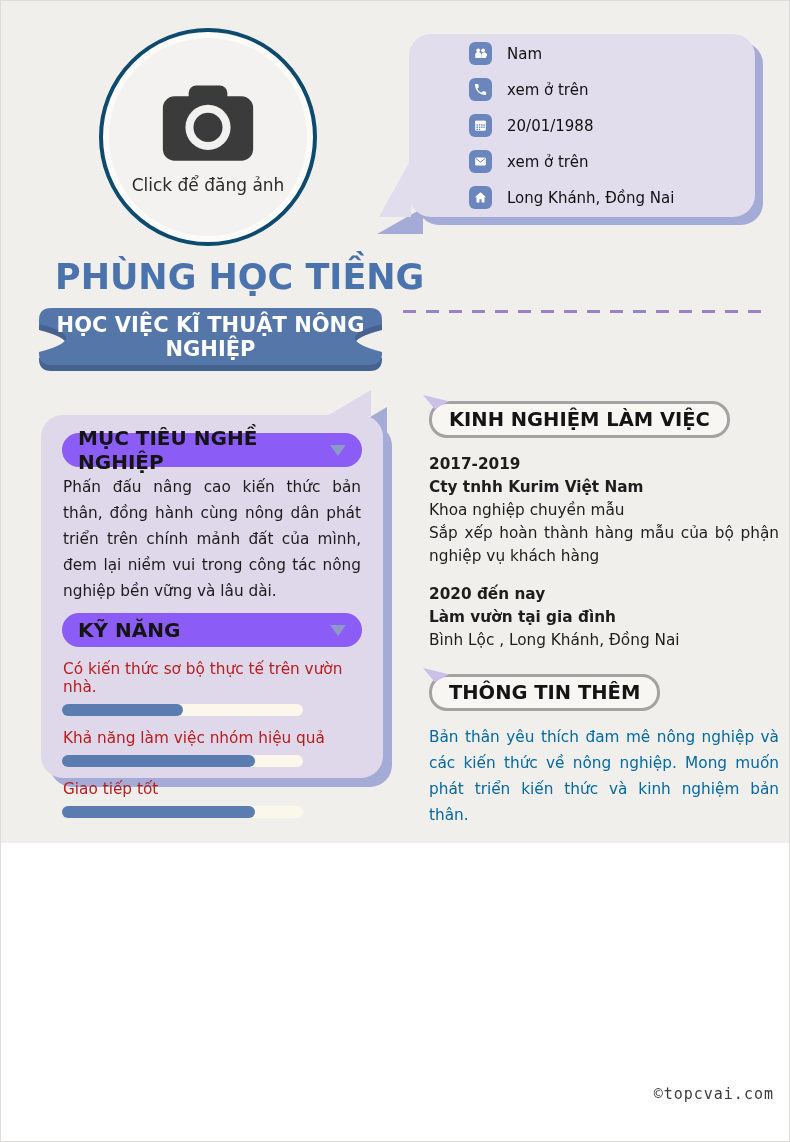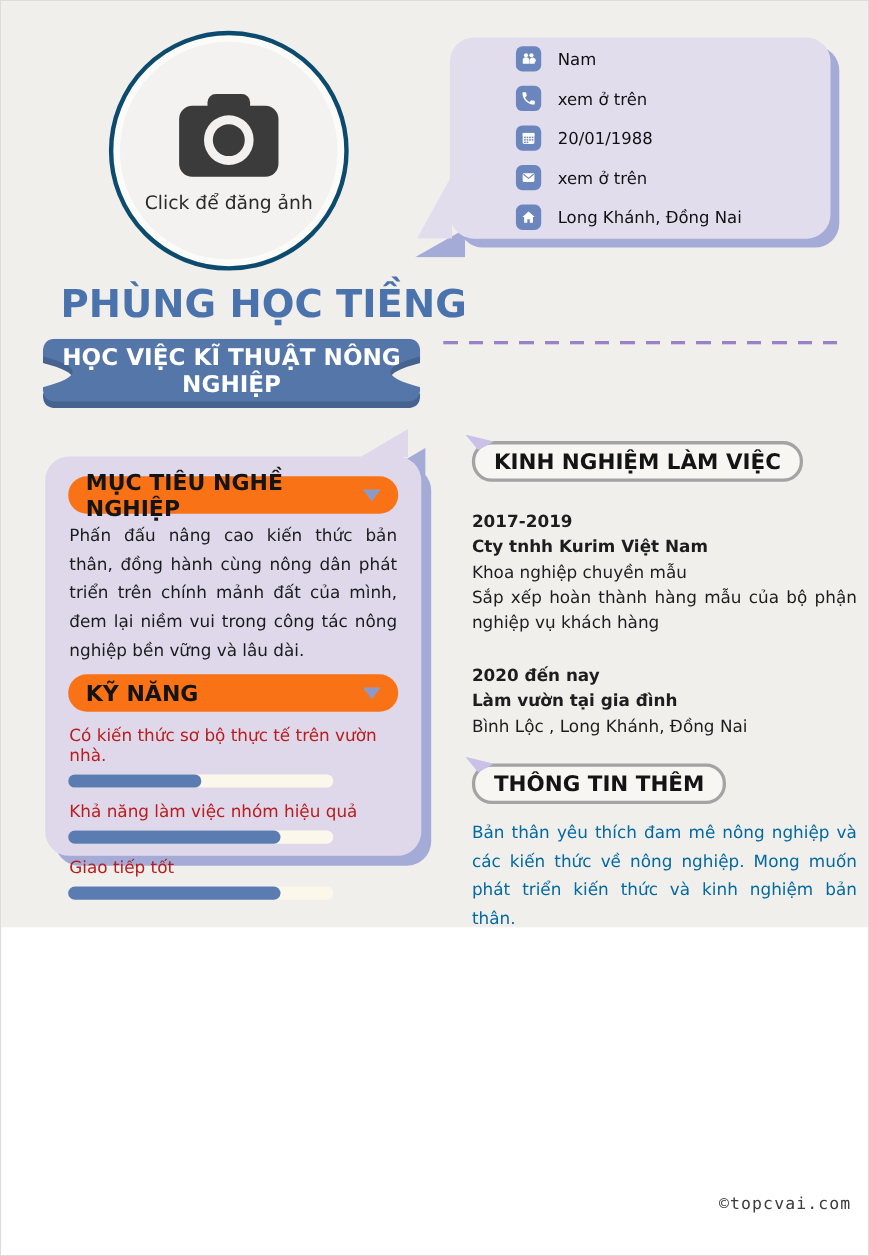--- a/index.html
+++ b/index.html
@@ -82,21 +82,21 @@
   }
   .panel-main{
     position:absolute;inset:0;background:#ded8ea;border-radius:22px;
     padding:18px 21px 0 21px;box-sizing:border-box;
   }
   .panel-tail{
     position:absolute;top:-25px;right:12px;width:44px;height:26px;
     background:#ded8ea;clip-path:polygon(0 100%,100% 0,100% 100%);
   }
   .pill{
-    background:#f97316;border-radius:18px;height:34px;
+    background:#8b5cf6;border-radius:18px;height:34px;
     display:flex;align-items:center;padding:0 16px;box-sizing:border-box;
   }
   .pill-title{font-size:20px;font-weight:bold;color:#141414;flex:1;}
   .caret{
     width:0;height:0;border-left:8px solid transparent;border-right:8px solid transparent;
     border-top:11px solid #8d99c8;cursor:pointer;
   }
   .objective-text{
     font-size:15.3px;line-height:26px;text-align:justify;color:#1b1b1b;
     margin:7px 1px 9px 1px;
@@ -111,21 +111,21 @@
   .right-col{position:absolute;left:428px;top:400px;width:350px;}
   .outline-pill{
     position:relative;display:inline-block;
     border:3px solid #a3a3a3;border-radius:18px;background:#f7f6f3;
     padding:4px 17px;font-size:19.5px;font-weight:bold;color:#141414;
   }
   .outline-pill::before{
     content:"";position:absolute;left:-9px;top:-9px;width:26px;height:14px;
     background:#cbc0e8;clip-path:polygon(0 0,100% 45%,45% 100%);
   }
-  .entry{margin-top:25px;font-size:15.3px;line-height:23px;}
+  .entry{margin-top:15px;font-size:15.3px;line-height:23px;}
   .entry .b{font-weight:bold;}
   .entry .wrap{text-align:justify;}
   .more-head{margin-top:22px;}
   .more-text{
     margin-top:13px;font-size:15.3px;line-height:26px;text-align:justify;color:#0369a1;
   }
   
   .watermark{
     position:absolute;right:16px;top:1085px;
     font-family:"DejaVu Sans Mono","Liberation Mono",monospace;

